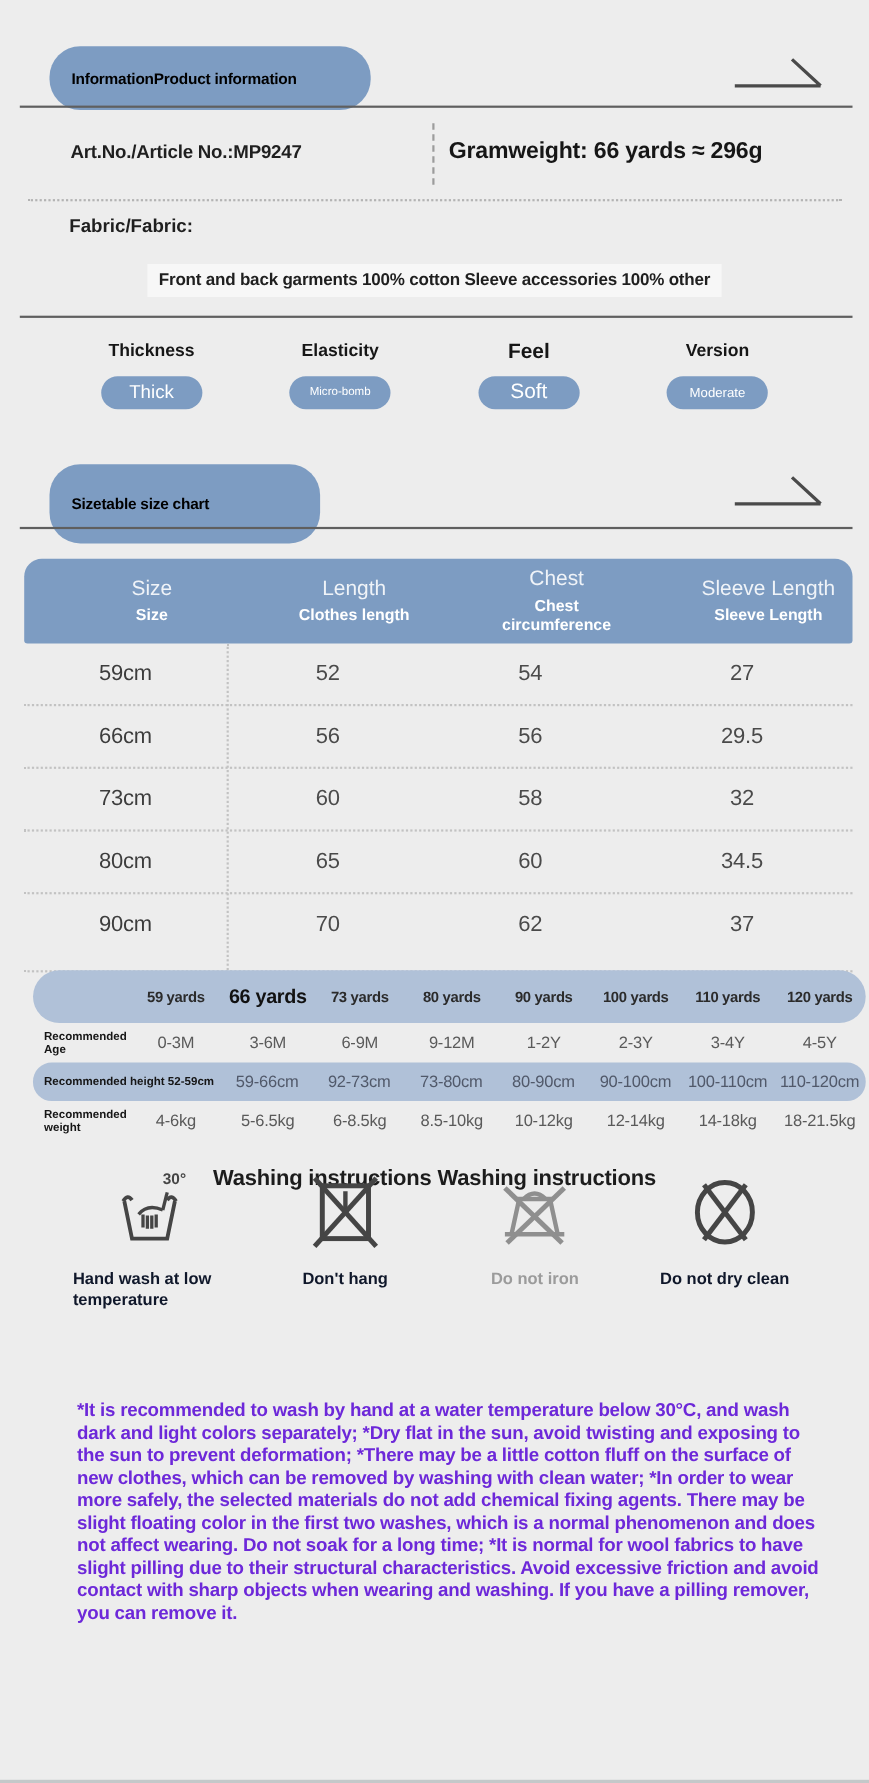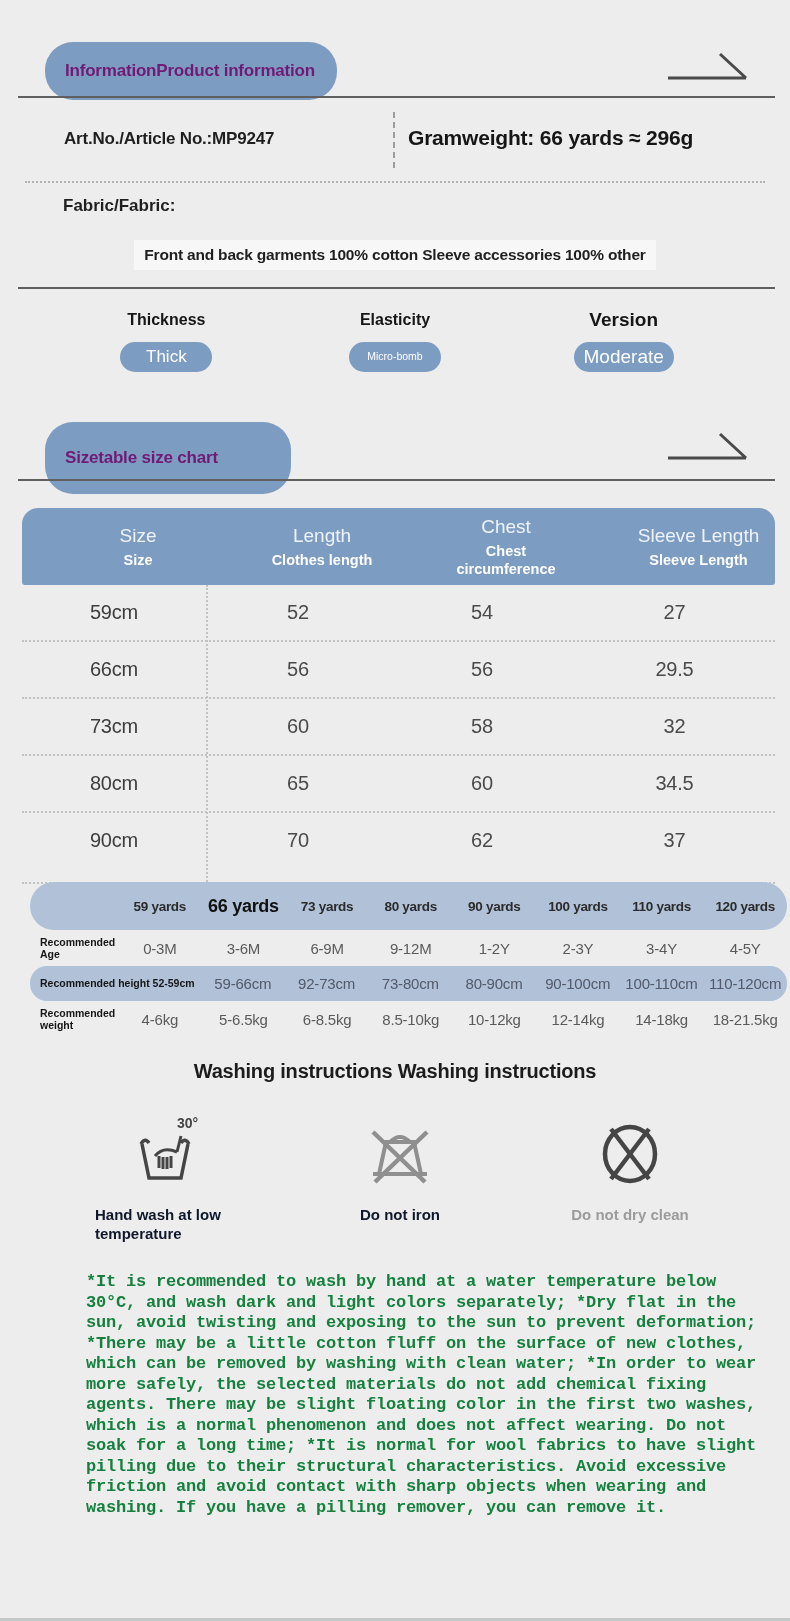--- a/index.html
+++ b/index.html
@@ -1,21 +1,21 @@
 <!DOCTYPE html>
 <html><head>
 <meta charset="utf-8">
 <style>
   html,body{margin:0;padding:0;background:#ededed;}
   .page{position:relative;width:790px;height:1621px;background:#ededed;overflow:hidden;
         font-family:"Liberation Sans",sans-serif;color:#2b2b2b;}
   
   .pill-header{position:absolute;background:#7d9cc2;border-radius:28px;display:flex;align-items:center;
         padding-left:20px;box-sizing:border-box;z-index:1;}
-  .pill-header span{color:#701a75;font-size:17px;font-weight:700;letter-spacing:-0.2px;}
+  .pill-header span{color:#000000;font-size:14px;font-weight:700;letter-spacing:-0.2px;}
   .info-pill{left:45px;top:42px;width:292px;height:58px;}
   .size-pill{left:45px;top:422px;width:246px;height:72px;}
   .section-arrow{position:absolute;right:42px;width:84px;height:32px;}
   .arrow1{top:50px;} .arrow2{top:430px;}
   .rule{position:absolute;left:18px;right:15px;border-top:2px solid #5f5f5f;z-index:2;}
   .rule1{top:96px;} .rule2{top:287px;} .rule3{top:479px;}
   .dotted{position:absolute;left:25px;right:25px;border-top:2px dotted #b3b3b3;}
   .dotted1{top:181px;}
   
   .meta-art{position:absolute;left:64px;top:108px;height:62px;display:flex;align-items:center;
@@ -60,29 +60,29 @@
   .at-hcell{text-align:center;font-size:13.5px;font-weight:700;color:#2b2b2b;letter-spacing:-0.3px;}
   .at-hcell.big{font-size:18px;color:#111;}
   .at-row{display:grid;grid-template-columns:88px repeat(8,1fr);height:36px;align-items:center;}
   .at-row.pill{background:#b0c1d8;border-radius:17px;height:35px;grid-template-columns:171px repeat(7,1fr);}
   .at-label{font-size:10.5px;font-weight:700;color:#161616;line-height:1.15;padding-left:10px;}
   .at-val{text-align:center;font-size:15px;color:#5a5a5a;letter-spacing:-0.2px;}
   .at-row.pill .at-val{color:#51596a;}
   
   .wash-title{position:absolute;left:0;right:0;top:1060px;text-align:center;font-size:20px;
         font-weight:700;color:#1c1c1c;letter-spacing:-0.2px;}
-  .wash-icons{position:absolute;left:55px;right:45px;top:1112px;display:flex;}
+  .wash-icons{position:absolute;left:55px;right:45px;top:1060px;display:flex;}
   .wash-col{flex:1;display:flex;flex-direction:column;align-items:center;}
   .wash-col svg{display:block;}
   .wash-label{margin-top:12px;font-size:15px;font-weight:700;color:#0f172a;text-align:center;
         line-height:1.25;max-width:150px;}
   .wash-col:nth-child(1) .wash-label{text-align:left;}
   .wash-col:nth-child(3) .wash-label{color:#9b9b9b;}
-  .notes{position:absolute;left:86px;width:680px;top:1272px;font-size:17px;font-weight:700;
-        line-height:20.5px;color:#15803d;letter-spacing:-0.2px;font-family:Liberation Mono, monospace;}
+  .notes{position:absolute;left:70px;width:680px;top:1272px;font-size:17px;font-weight:700;
+        line-height:20.5px;color:#6d28d9;letter-spacing:-0.2px;}
   .bottom-edge{position:absolute;left:0;right:0;bottom:0;height:3px;background:#c4c8c9;}
 </style>
 </head>
 <body>
 
 <div class="page">
 
   <div class="pill-header info-pill">
     <span>InformationProduct information</span>
   </div>
@@ -103,20 +103,24 @@
   <div class="rule rule2"></div>
 
   <div class="attrs">
     <div class="attr">
       <div class="attr-label">Thickness</div>
       <div class="attr-pill">Thick</div>
     </div>
     <div class="attr">
       <div class="attr-label">Elasticity</div>
       <div class="attr-pill">Micro-bomb</div>
+    </div>
+    <div class="attr">
+      <div class="attr-label">Feel</div>
+      <div class="attr-pill">Soft</div>
     </div>
     <div class="attr">
       <div class="attr-label">Version</div>
       <div class="attr-pill">Moderate</div>
     </div>
   </div>
 
   <div class="pill-header size-pill">
     <span>Sizetable size chart</span>
   </div>
@@ -234,20 +238,29 @@
         <path d="M52 31 Q56 25 60 32" fill="none" stroke="#454545" stroke-width="3.5"></path>
         <path d="M13 32 L20 66 H52 L59 32" fill="none" stroke="#454545" stroke-width="3.5"></path>
         <path d="M26 44 Q34 34 48 40" fill="none" stroke="#454545" stroke-width="3"></path>
         <path d="M30 44 V56 M34 45 V57 M38 45 V57 M42 44 V56" stroke="#454545" stroke-width="3"></path>
         <path d="M48 40 L52 24" stroke="#454545" stroke-width="3"></path>
       </svg>
       <div class="wash-label">Hand wash at low temperature</div>
     </div>
     <div class="wash-col">
       <svg width="82" height="82" viewBox="0 0 82 82">
+        <rect x="20" y="18" width="42" height="48" fill="none" stroke="#454545" stroke-width="4.5"></rect>
+        <line x1="41" y1="23" x2="41" y2="44" stroke="#454545" stroke-width="4"></line>
+        <line x1="13" y1="11" x2="69" y2="73" stroke="#454545" stroke-width="4.5"></line>
+        <line x1="69" y1="11" x2="13" y2="73" stroke="#454545" stroke-width="4.5"></line>
+      </svg>
+      <div class="wash-label">Don't hang</div>
+    </div>
+    <div class="wash-col">
+      <svg width="82" height="82" viewBox="0 0 82 82">
         <path d="M25 30 H57 M20 62 L27 30 M62 62 L55 30 M14 62 H68" fill="none" stroke="#8f8f8f" stroke-width="4"></path>
         <path d="M31 30 Q41 20 51 30" fill="none" stroke="#8f8f8f" stroke-width="4"></path>
         <line x1="14" y1="20" x2="66" y2="70" stroke="#8f8f8f" stroke-width="4.5"></line>
         <line x1="68" y1="20" x2="16" y2="70" stroke="#8f8f8f" stroke-width="4.5"></line>
       </svg>
       <div class="wash-label">Do not iron</div>
     </div>
     <div class="wash-col">
       <svg width="82" height="82" viewBox="0 0 82 82">
         <ellipse cx="41" cy="42" rx="25" ry="27" fill="none" stroke="#454545" stroke-width="4.5"></ellipse>

